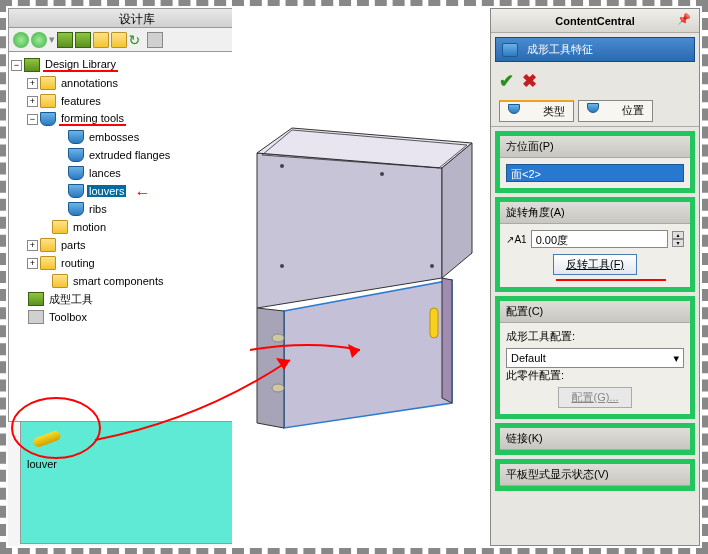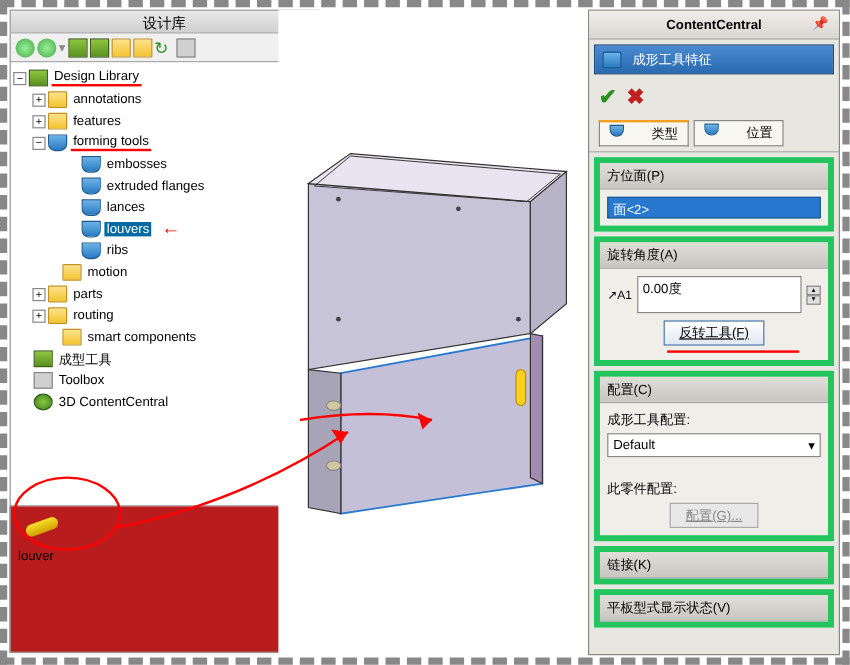--- a/index.html
+++ b/index.html
@@ -19,21 +19,21 @@
 .folder { background: linear-gradient(#fde28a, #f4c430); border: 1px solid #c09020; border-radius: 1px; }
 .lib-icon { background: linear-gradient(#8ec640, #5a9020); border: 1px solid #3a6010; }
 .form-icon { background: linear-gradient(#6bb3e8, #2a7ac0); border: 1px solid #1a5a90; border-radius: 0 0 6px 6px; }
 .tool-icon { background: #d0d0d0; border: 1px solid #888; }
 .globe-icon { background: radial-gradient(#8ec640, #3a8020); border-radius: 50%; border: 1px solid #2a6010; }
 .selected { background: #0369a1; color: #fff; padding: 0 4px; }
 .tree-label { padding: 0 2px; }
 .red-underline { border-bottom: 2px solid red; }
 .red-arrow { color: red; font-size: 16px; font-weight: bold; margin-left: 8px; }
 
-.preview { background: #b91c1c; border: 1px solid #999; border-top: none; height: 122px; position: relative; padding: 6px; }
+.preview { background: #5eead4; border: 1px solid #999; border-top: none; height: 122px; position: relative; padding: 6px; margin-left: 12px; }
 .preview-icon { width: 28px; height: 10px; background: linear-gradient(#f8e028, #d0a000); border-radius: 5px; transform: rotate(-20deg); margin: 6px 0 0 6px; }
 
 
 .viewport { position: absolute; left: 232px; top: 8px; width: 256px; height: 538px; background: #fff; }
 
 
 .pm { position: absolute; right: 8px; top: 8px; width: 210px; height: 538px; background: #e8e6e0; border: 1px solid #888; }
 .pm-title { height: 24px; background: linear-gradient(#f0eee8, #d8d6d0); display: flex; align-items: center; justify-content: center; font-weight: bold; border-bottom: 1px solid #aaa; }
 .pm-pin { position: absolute; right: 6px; top: 4px; width: 16px; height: 16px; }
 .pm-header { margin: 4px; background: linear-gradient(#4a8ad0, #2a6ab0); color: #fff; padding: 4px 6px; display: flex; align-items: center; gap: 6px; border: 1px solid #1a4a80; }
@@ -41,21 +41,21 @@
 .check { color: #2a9020; font-size: 18px; font-weight: bold; }
 .xmark { color: #c02020; font-size: 18px; font-weight: bold; }
 .pm-tabs { display: flex; gap: 4px; padding: 4px 8px; border-bottom: 1px solid #aaa; }
 .pm-tab { border: 1px solid #888; background: #f8f6f0; padding: 2px 8px; display: flex; align-items: flex-start; gap: 20px; }
 .pm-tab.active { border-top: 2px solid #f4a020; }
 .pm-section { margin: 4px; border: 5px solid #22c55e; background: #f0eee8; }
 .pm-sec-title { background: linear-gradient(#e0ded8, #c8c6c0); padding: 3px 6px; border-bottom: 1px solid #aaa; }
 .pm-sec-body { padding: 6px; }
 .sel-box { background: #2878d0; color: #fff; border: 1px solid #1a5a90; padding: 2px 4px; height: 18px; }
 .input-row { display: flex; align-items: center; gap: 4px; margin-bottom: 6px; }
-.input-field { flex: 1; border: 1px solid #888; background: #fff; padding: 2px 4px; height: 31px; }
+.input-field { flex: 1; border: 1px solid #888; background: #fff; padding: 2px 4px; height: 18px; }
 .spinner { width: 12px; display: flex; flex-direction: column; }
 .spin-btn { height: 8px; border: 1px solid #888; background: #e0e0e0; font-size: 6px; text-align: center; line-height: 6px; }
 .btn { border: 1px solid #4a7ab0; background: linear-gradient(#fff, #e0e8f0); padding: 2px 12px; cursor: pointer; }
 .btn.center { display: block; margin: 0 auto; text-decoration: underline; }
 .btn.disabled { border: 1px solid #aaa; background: #e8e8e8; color: #888; }
 .select-box { width: 100%; border: 1px solid #888; background: #fff; padding: 2px 4px; height: 20px; display: flex; justify-content: space-between; align-items: center; }
 .red-line { position: absolute; height: 2px; background: red; }
 
 
 .anno { position: absolute; pointer-events: none; z-index: 50; }
@@ -147,25 +147,20 @@
     <div class="tree-row" style="padding-left:4px">
         <span class="exp-none"></span>
         <span class="tree-icon lib-icon"></span>
         <span class="tree-label">成型工具</span>
       </div>
     <div class="tree-row" style="padding-left:4px">
         <span class="exp-none"></span>
         <span class="tree-icon tool-icon"></span>
         <span class="tree-label">Toolbox</span>
       </div>
-    <div class="tree-row" style="padding-left:4px">
-        <span class="exp-none"></span>
-        <span class="tree-icon globe-icon"></span>
-        <span class="tree-label">3D ContentCentral</span>
-      </div>
   </div>
 
   <div class="preview">
     <div class="preview-icon"></div>
     <div style="margin-top:14px">louver</div>
   </div>
 </div>
 
 <div class="viewport">
   <svg width="256" height="538" viewBox="0 0 256 538">
@@ -242,21 +237,21 @@
   </div>
 
   <div class="pm-section">
     <div class="pm-sec-title">配置(C)</div>
     <div class="pm-sec-body">
       <div style="margin-bottom:4px">成形工具配置:</div>
       <div class="select-box">
           <span>Default</span>
           <span>▾</span>
         </div>
-      <div style="margin:19px 0 4px">此零件配置:</div>
+      <div style="margin:0 0 4px">此零件配置:</div>
       <button class="btn center disabled">配置(G)...</button>
     </div>
   </div>
 
   <div class="pm-section">
     <div class="pm-sec-title">链接(K)</div>
   </div>
   <div class="pm-section">
     <div class="pm-sec-title">平板型式显示状态(V)</div>
   </div>

